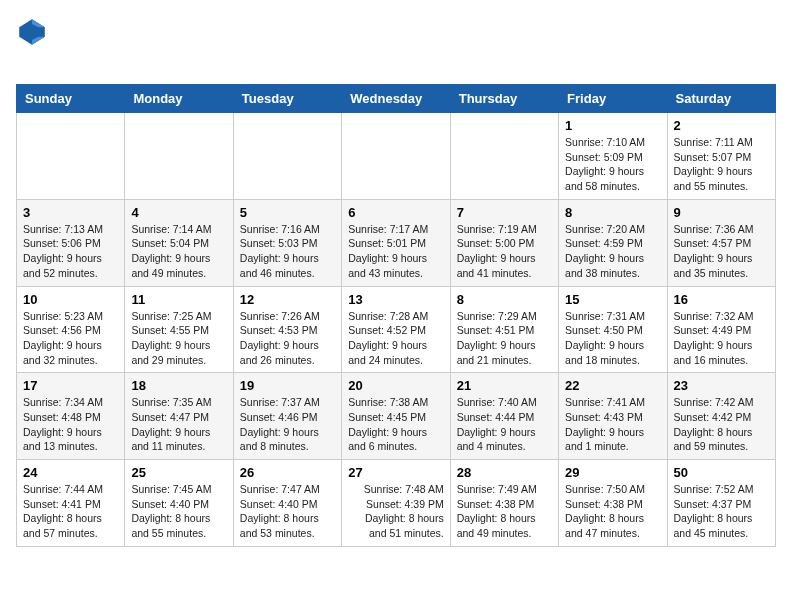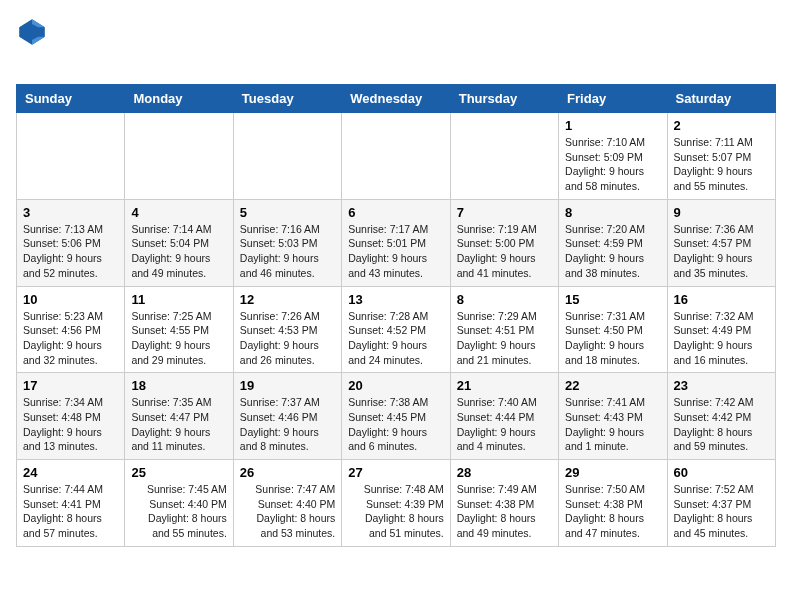--- a/index.html
+++ b/index.html
@@ -273,27 +273,27 @@
         </tr>
         <tr>
           <td>
             <div class="day-number">24</div>
             <div class="day-info" style="white-space: pre-line;">Sunrise: 7:44 AM
 Sunset: 4:41 PM
 Daylight: 8 hours and 57 minutes.</div>
           </td>
           <td>
             <div class="day-number">25</div>
-            <div class="day-info" style="white-space: pre-line; text-align: right;">Sunrise: 7:45 AM
+            <div class="day-info" style="white-space: pre-line;">Sunrise: 7:45 AM
 Sunset: 4:40 PM
 Daylight: 8 hours and 55 minutes.</div>
           </td>
           <td>
             <div class="day-number">26</div>
-            <div class="day-info" style="white-space: pre-line; text-align: right;">Sunrise: 7:47 AM
+            <div class="day-info" style="white-space: pre-line;">Sunrise: 7:47 AM
 Sunset: 4:40 PM
 Daylight: 8 hours and 53 minutes.</div>
           </td>
           <td>
             <div class="day-number">27</div>
             <div class="day-info" style="white-space: pre-line; text-align: right;">Sunrise: 7:48 AM
 Sunset: 4:39 PM
 Daylight: 8 hours and 51 minutes.</div>
           </td>
           <td>
@@ -302,21 +302,21 @@
 Sunset: 4:38 PM
 Daylight: 8 hours and 49 minutes.</div>
           </td>
           <td>
             <div class="day-number">29</div>
             <div class="day-info" style="white-space: pre-line;">Sunrise: 7:50 AM
 Sunset: 4:38 PM
 Daylight: 8 hours and 47 minutes.</div>
           </td>
           <td>
-            <div class="day-number">60</div>
+            <div class="day-number">50</div>
             <div class="day-info" style="white-space: pre-line;">Sunrise: 7:52 AM
 Sunset: 4:37 PM
 Daylight: 8 hours and 45 minutes.</div>
           </td>
         </tr>
       </tbody>
   </table>
 </div>
 
 </body></html>

